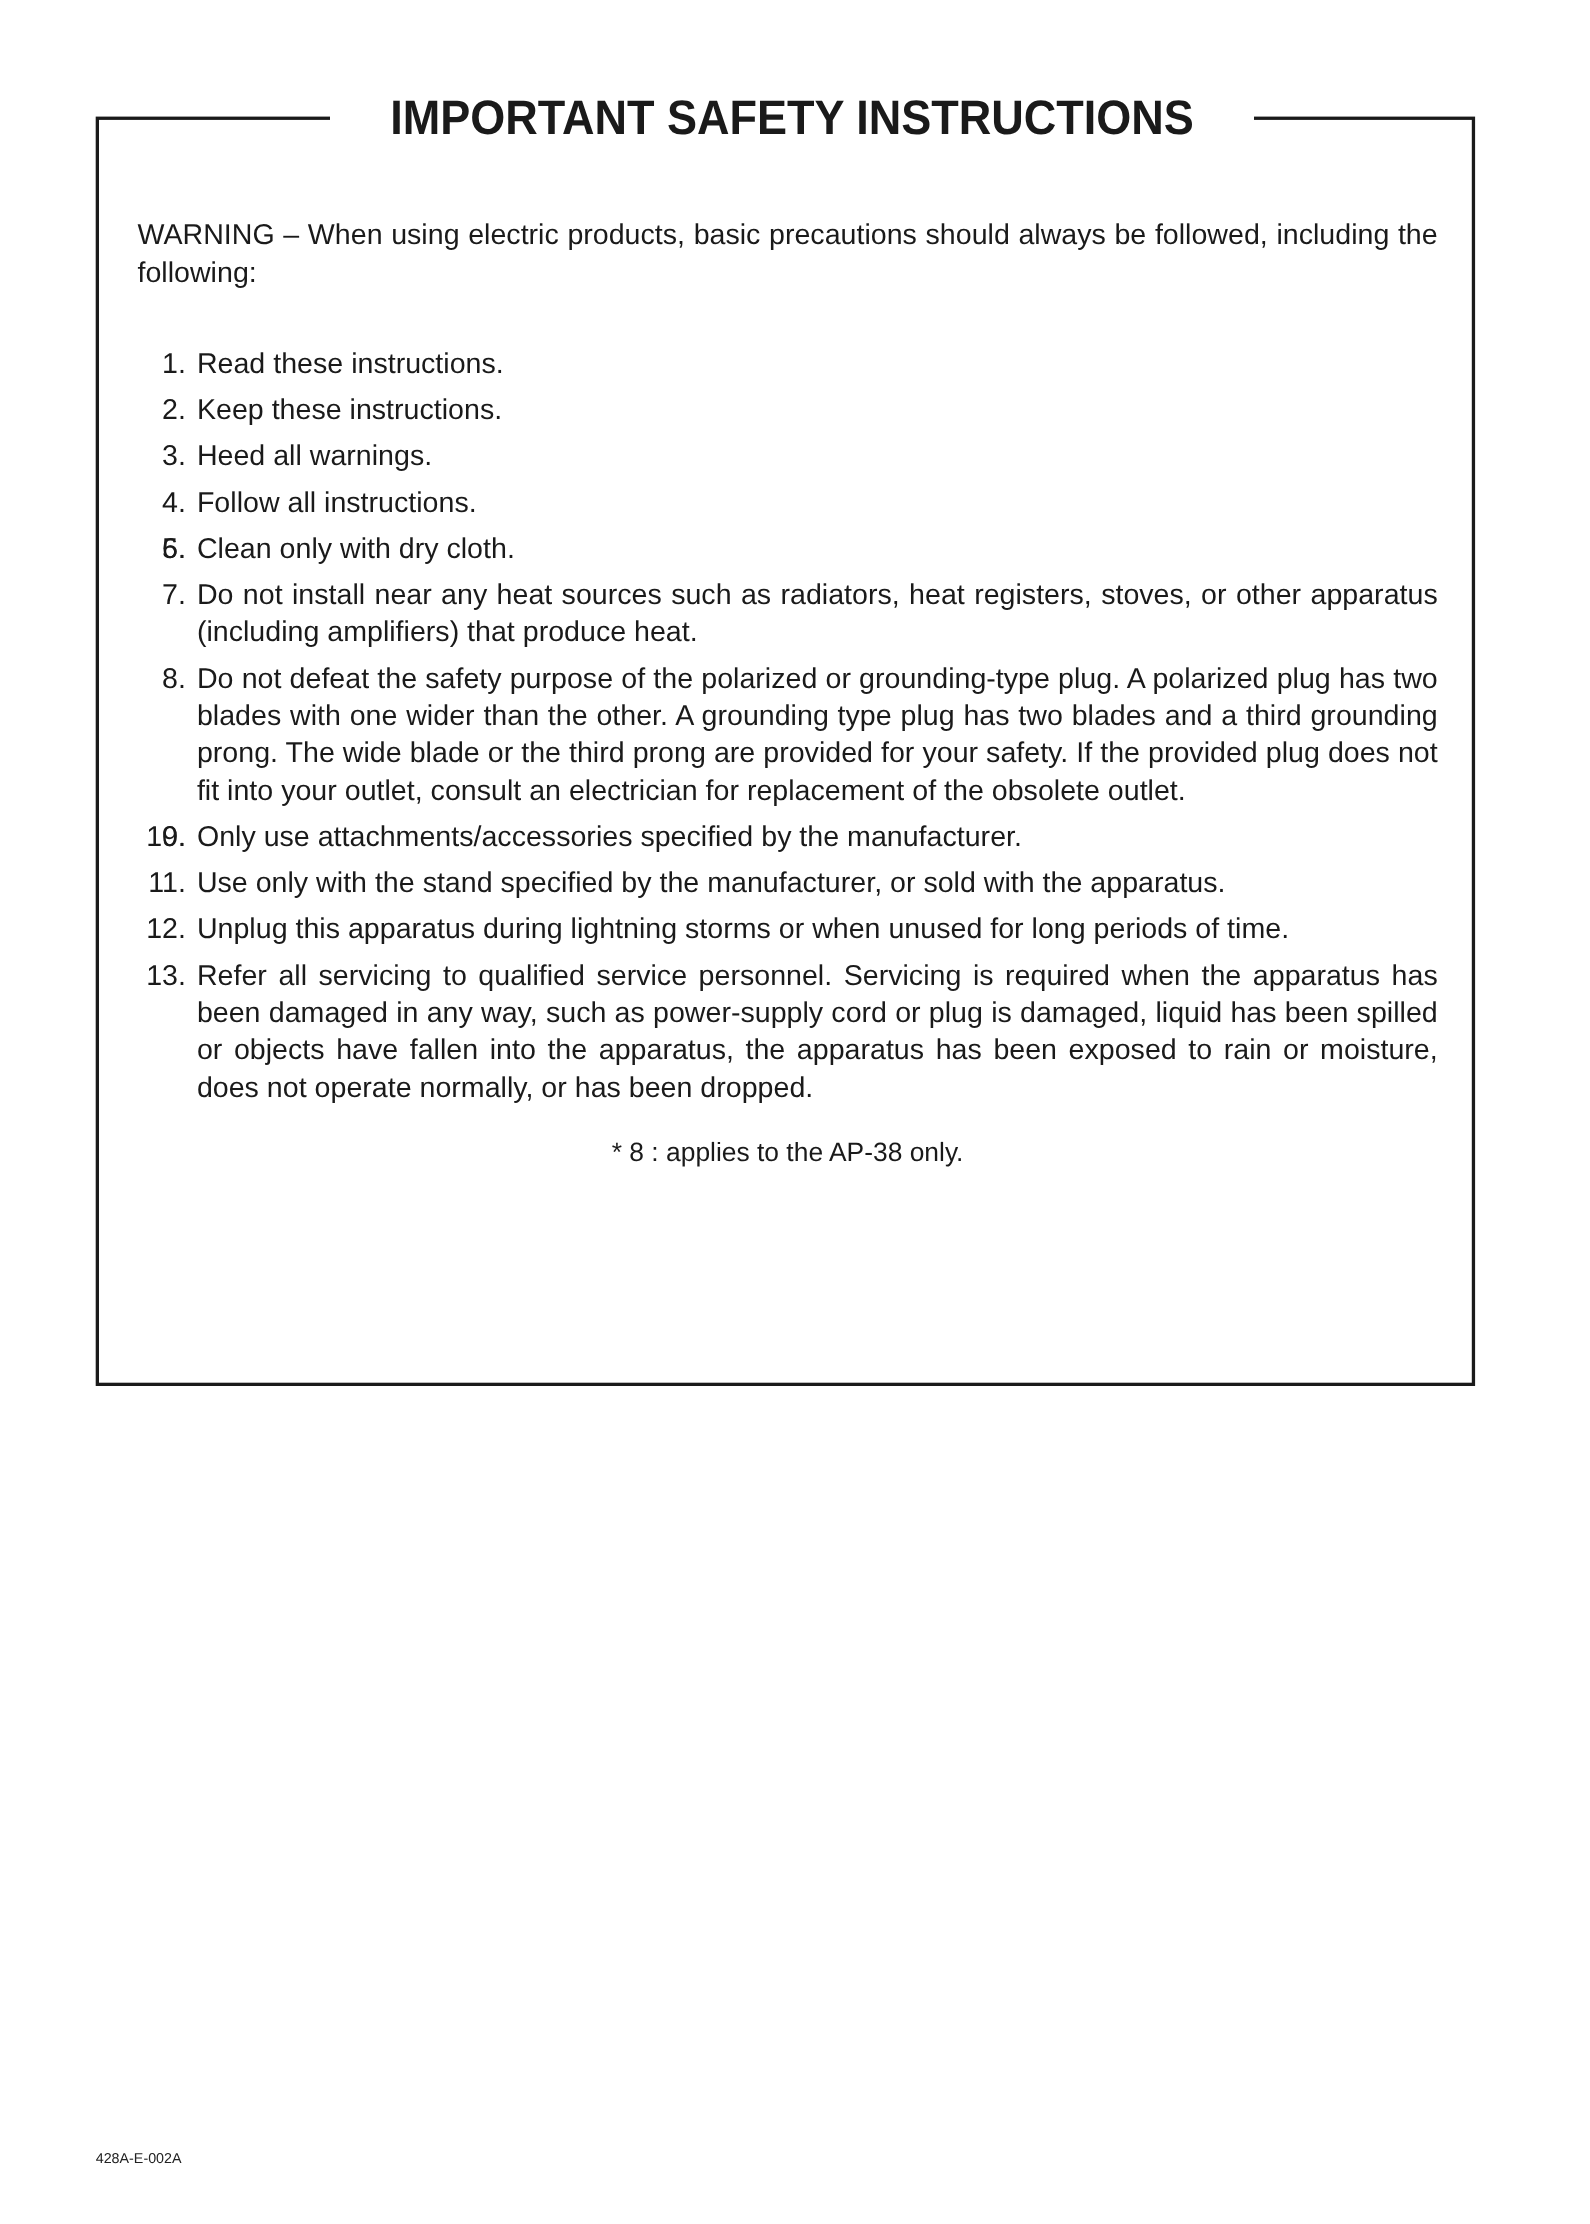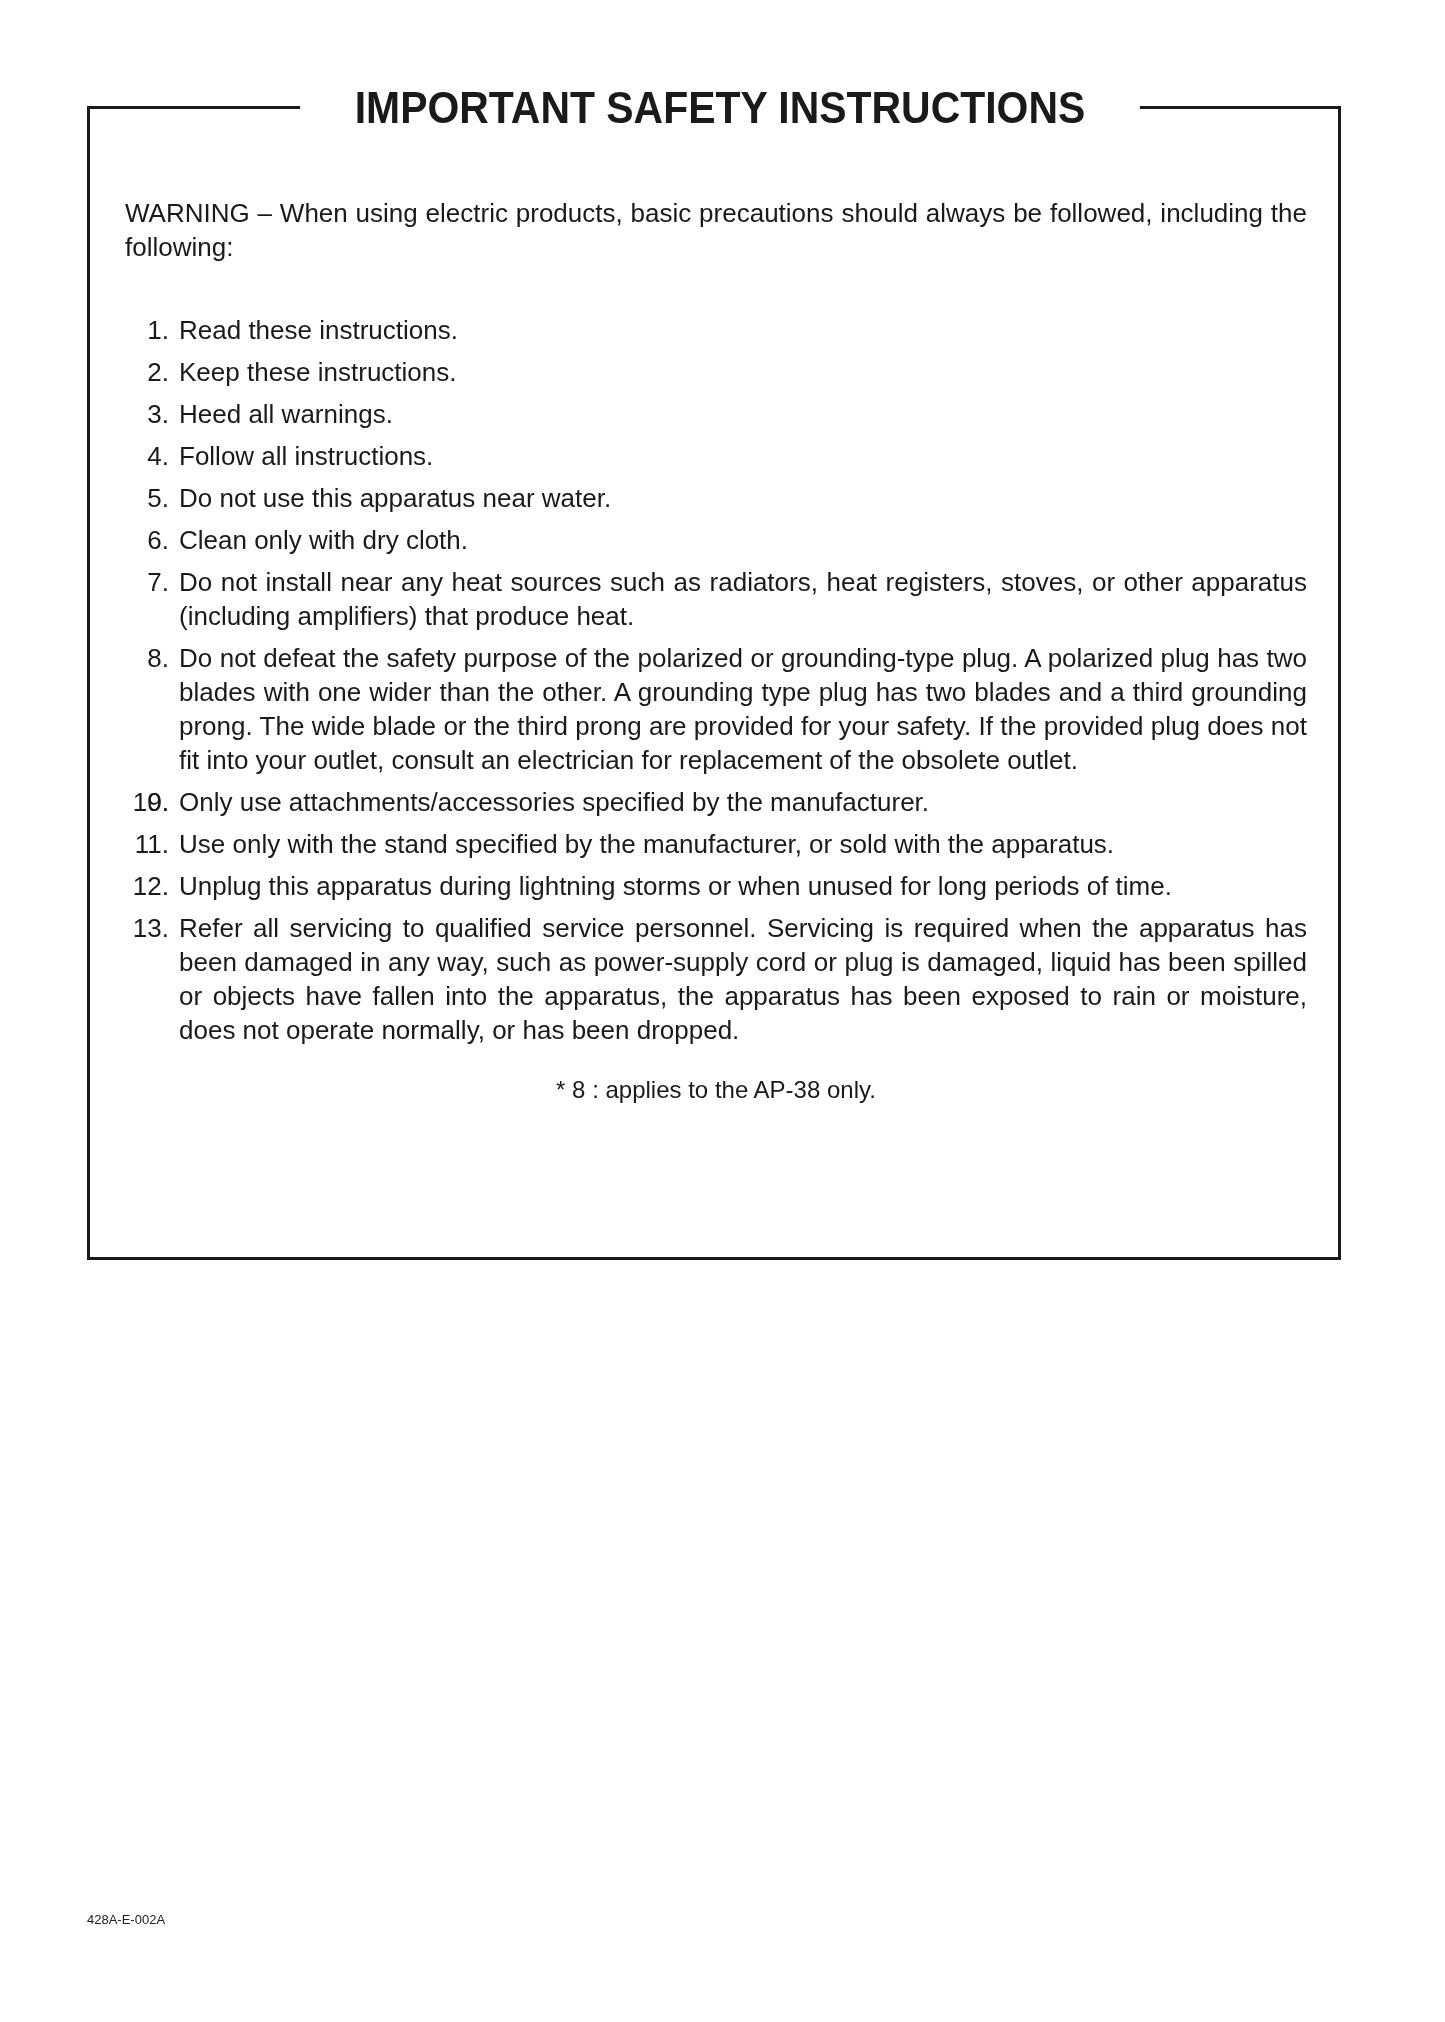--- a/index.html
+++ b/index.html
@@ -30,41 +30,41 @@
     position: relative; padding-left: 54px; line-height: 34px;
     margin-bottom: 8px; text-align: justify;
   }
   ol.items li .num {
     position: absolute; left: 0; width: 44px; text-align: right;
   }
   .footnote {
     margin-top: 28px; font-size: 24px; line-height: 30px; text-align: center;
   }
   .pagecode {
-    position: absolute; left: 87px; top: 1912px; font-size: 13px; color: #222;
+    position: absolute; left: 87px; top: 1954px; font-size: 13px; color: #222;
   }
 </style>
 </head>
 <body>
 
 <div class="box"></div>
 
 <div class="title-wrap">
   <div class="title">IMPORTANT SAFETY INSTRUCTIONS</div>
 </div>
 
 <div class="content">
   <p class="warning"><b>WARNING –</b><span> When using electric products, basic precautions should always be followed, including the following:</span></p>
 
   <ol class="items">
     <li><span class="num">1.</span><span>Read these instructions.</span></li>
     <li><span class="num">2.</span><span>Keep these instructions.</span></li>
     <li><span class="num">3.</span><span>Heed all warnings.</span></li>
     <li><span class="num">4.</span><span>Follow all instructions.</span></li>
-    <li><span class="num">5.</span><span>Do not use this apparatus near water.</span></li>
+    <li><span class="num">5.</span></li>
     <li><span class="num">6.</span><span>Clean only with dry cloth.</span></li>
     <li><span class="num">7.</span><span>Do not install near any heat sources such as radiators, heat registers, stoves, or other apparatus (including amplifiers) that produce heat.</span></li>
     <li><span class="num">8.</span><span>Do not defeat the safety purpose of the polarized or grounding-type plug. A polarized plug has two blades with one wider than the other. A grounding type plug has two blades and a third grounding prong. The wide blade or the third prong are provided for your safety. If the provided plug does not fit into your outlet, consult an electrician for replacement of the obsolete outlet.</span></li>
     <li><span class="num">9.</span></li>
     <li><span class="num">10.</span><span>Only use attachments/accessories specified by the manufacturer.</span></li>
     <li><span class="num">11.</span><span>Use only with the stand specified by the manufacturer, or sold with the apparatus.</span></li>
     <li><span class="num">12.</span><span>Unplug this apparatus during lightning storms or when unused for long periods of time.</span></li>
     <li><span class="num">13.</span><span>Refer all servicing to qualified service personnel. Servicing is required when the apparatus has been damaged in any way, such as power-supply cord or plug is damaged, liquid has been spilled or objects have fallen into the apparatus, the apparatus has been exposed to rain or moisture, does not operate normally, or has been dropped.</span></li>
   </ol>
 

